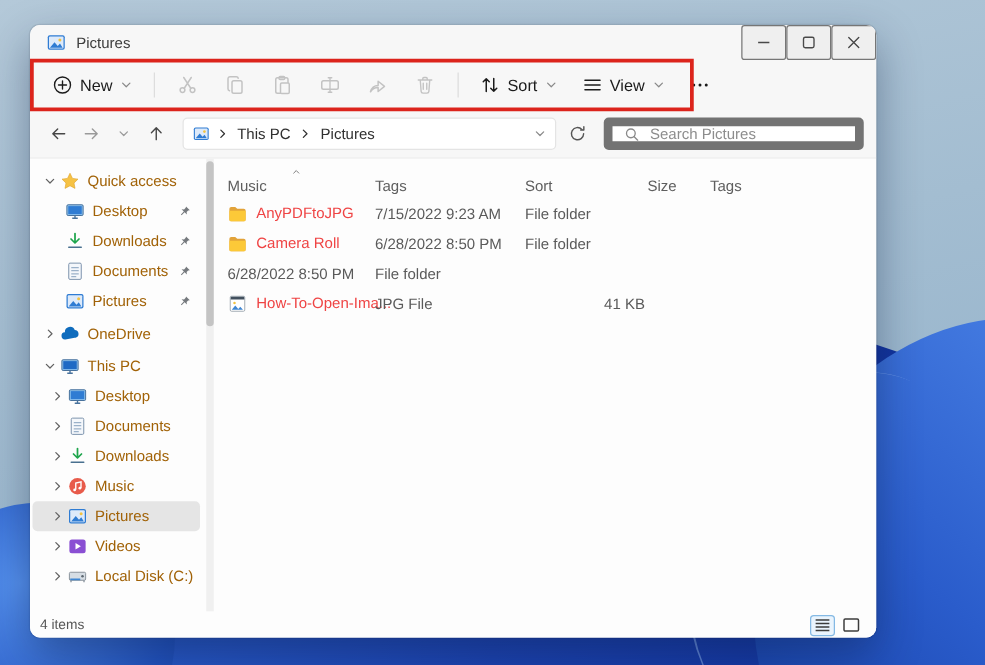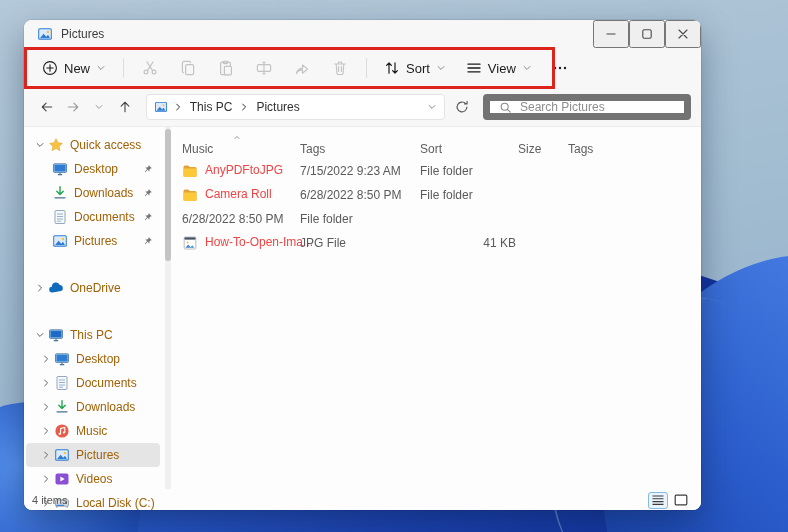--- a/index.html
+++ b/index.html
@@ -63,21 +63,21 @@
   .searchbox input { border: none; outline: none; flex: 1; font-size: 12px; color: #444;
     font-family: "Liberation Sans", sans-serif; background: transparent; }
   .searchbox input::placeholder { color: #8d8d8d; }
 
   
   .content { display: flex; height: 362px; background: #fdfdfd; }
   .sidebar { width: 138px; padding-top: 6px; }
   .sb-row { height: 24px; display: flex; align-items: center; font-size: 12px; color: #a16207;
     border-radius: 4px; margin: 0 2px; padding-left: 6px; }
   .sb-row.sel { background: #e5e5e5; }
-  .sb-sect { margin-top: 23px; }
+  .sb-sect { margin-top: 2px; }
   .sb-chev { width: 16px; height: 16px; display: flex; align-items: center; justify-content: center;
     color: #636363; flex: 0 0 16px; }
   .sb-noch { width: 20px; flex: 0 0 20px; }
   .sb-lvl2 { padding-left: 12px; }
   .sb-label { margin-left: 6px; white-space: nowrap; }
   .sb-pin { margin-left: auto; margin-right: 7px; color: #7c7c7c; }
   .sb-scroll { width: 12px; position: relative; }
   .sb-track { position: absolute; top: 0; bottom: 0; left: 3px; width: 6px; background: #f0f0f0; }
   .sb-thumb { position: absolute; top: 2px; left: 3px; width: 6px; height: 132px; background: #c4c4c4; border-radius: 3px; }
 

